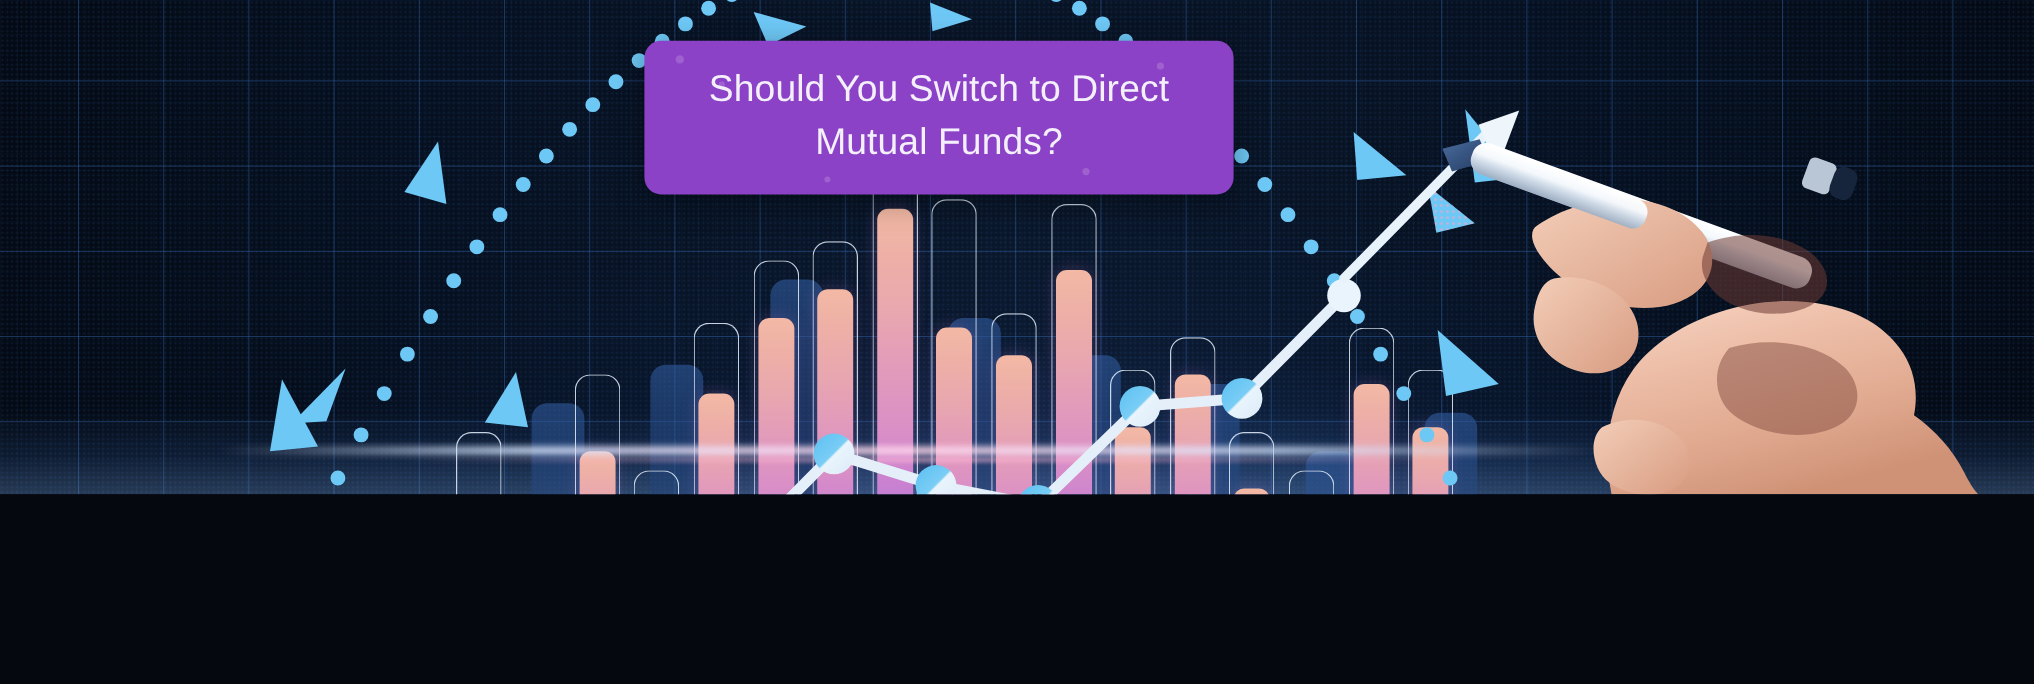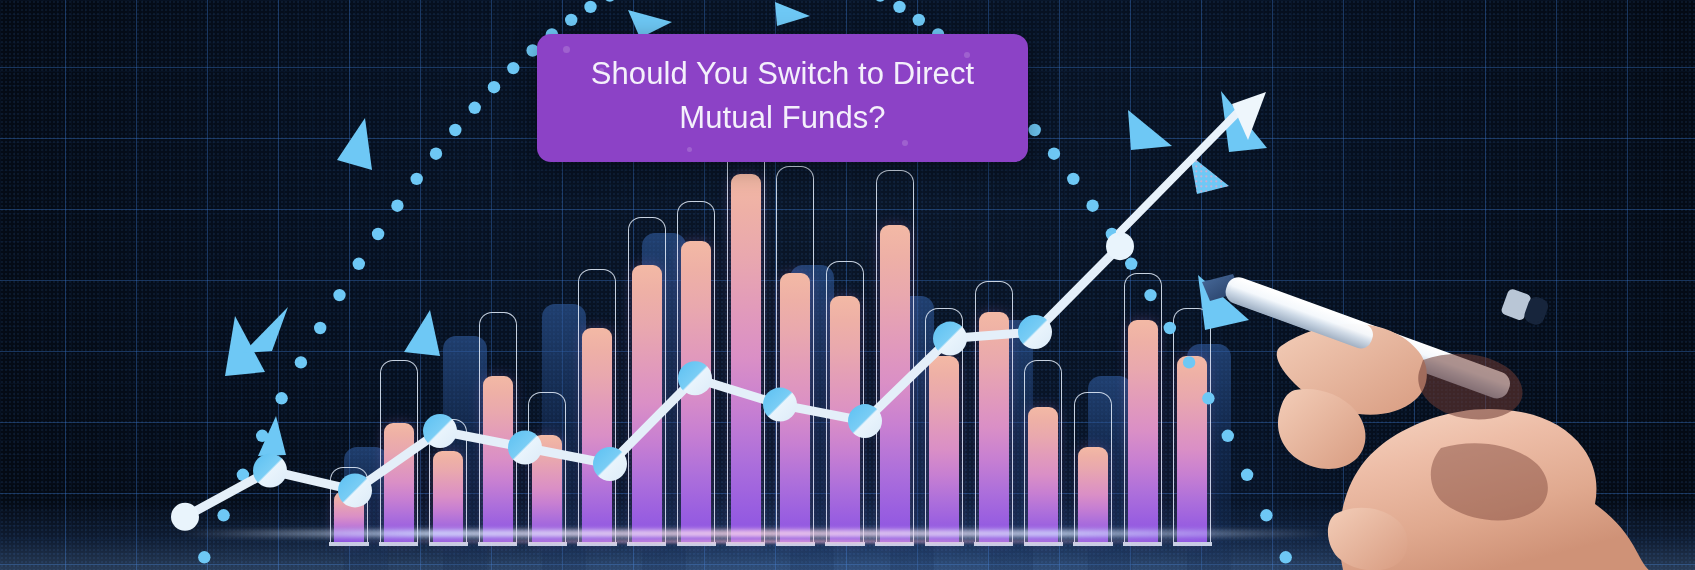--- a/index.html
+++ b/index.html
@@ -1,19 +1,19 @@
 <!DOCTYPE html>
 <html><head>
 <meta charset="utf-8">
 <title>Should You Switch to Direct Mutual Funds?</title>
 <style>
   html,body{margin:0;padding:0;background:#05090f;}
   #stage{
     position:relative;
-    width:1695px;height:570px;
+    width:1695px;height:412px;
     overflow:hidden;
     font-family:"Liberation Sans","DejaVu Sans",sans-serif;
     background:
       radial-gradient(ellipse 1000px 420px at 52% 112%, rgba(38,78,140,.55) 0%, rgba(20,44,86,.18) 45%, rgba(0,0,0,0) 72%),
       radial-gradient(ellipse 900px 600px at 50% 40%, #0a1628 0%, #061020 55%, #040a14 100%);
   }
   
   .grid-fine,.grid-main{position:absolute;inset:0;pointer-events:none;}
   .grid-fine{
     background-image:

